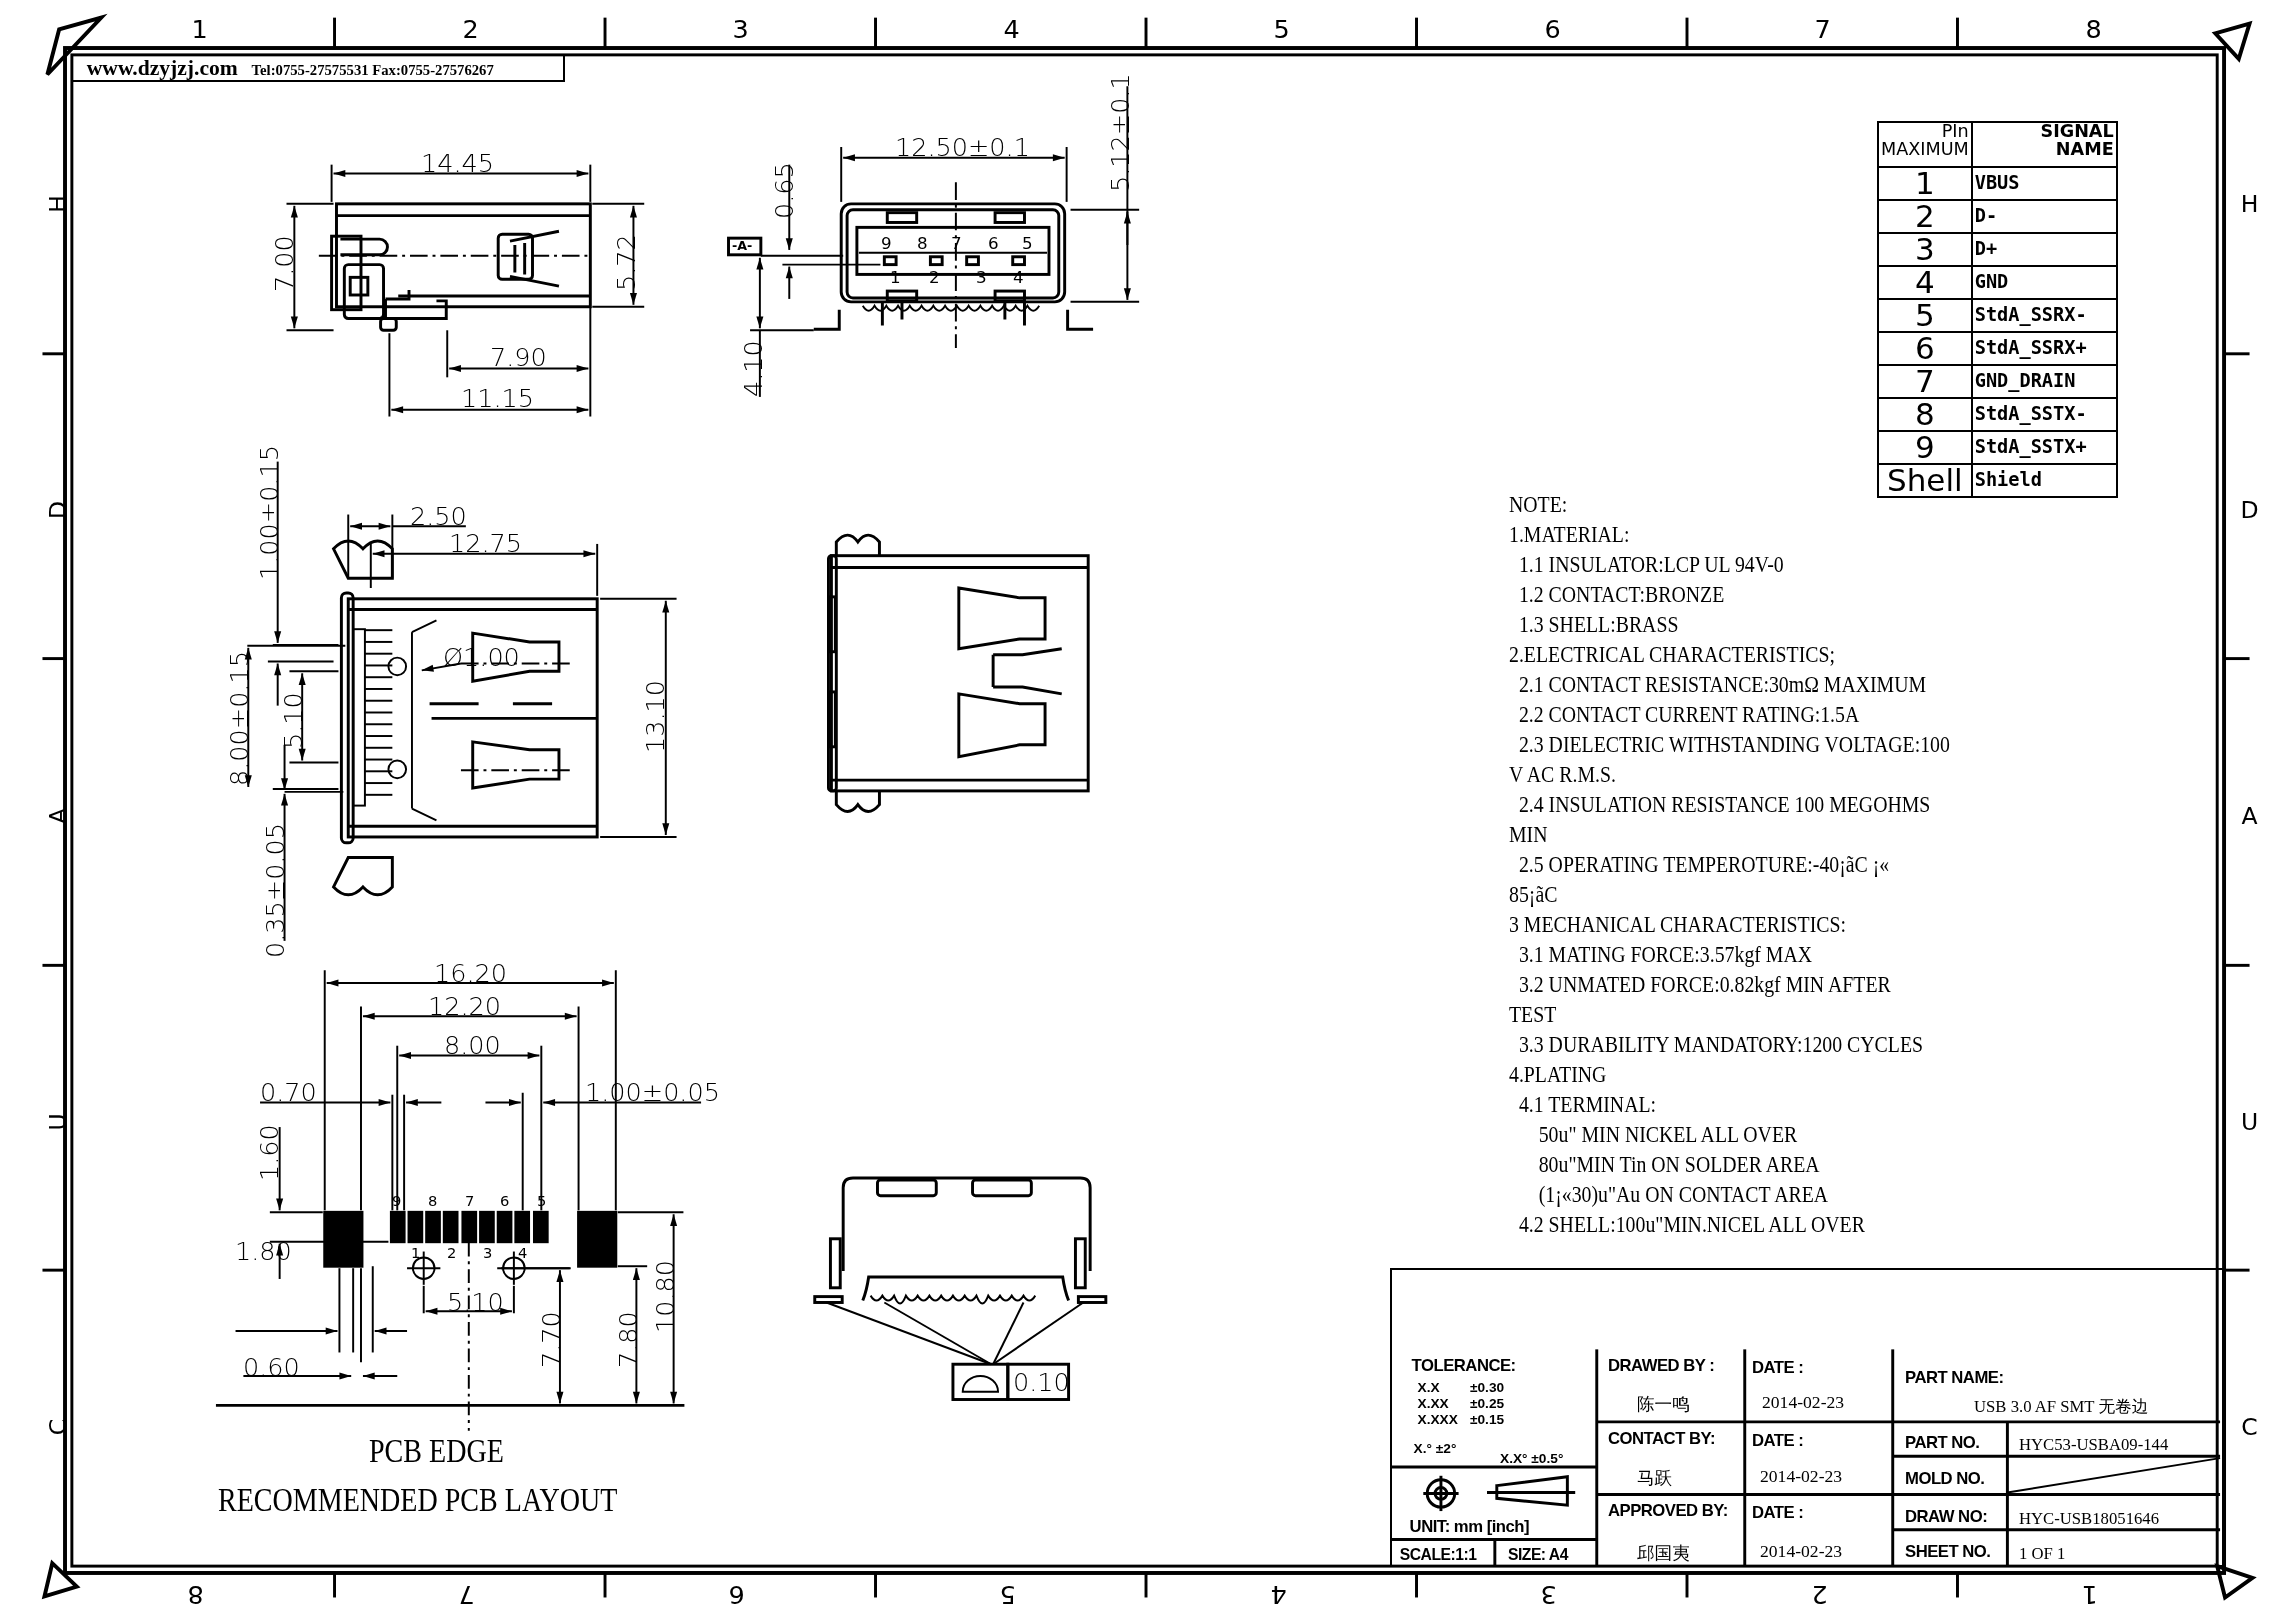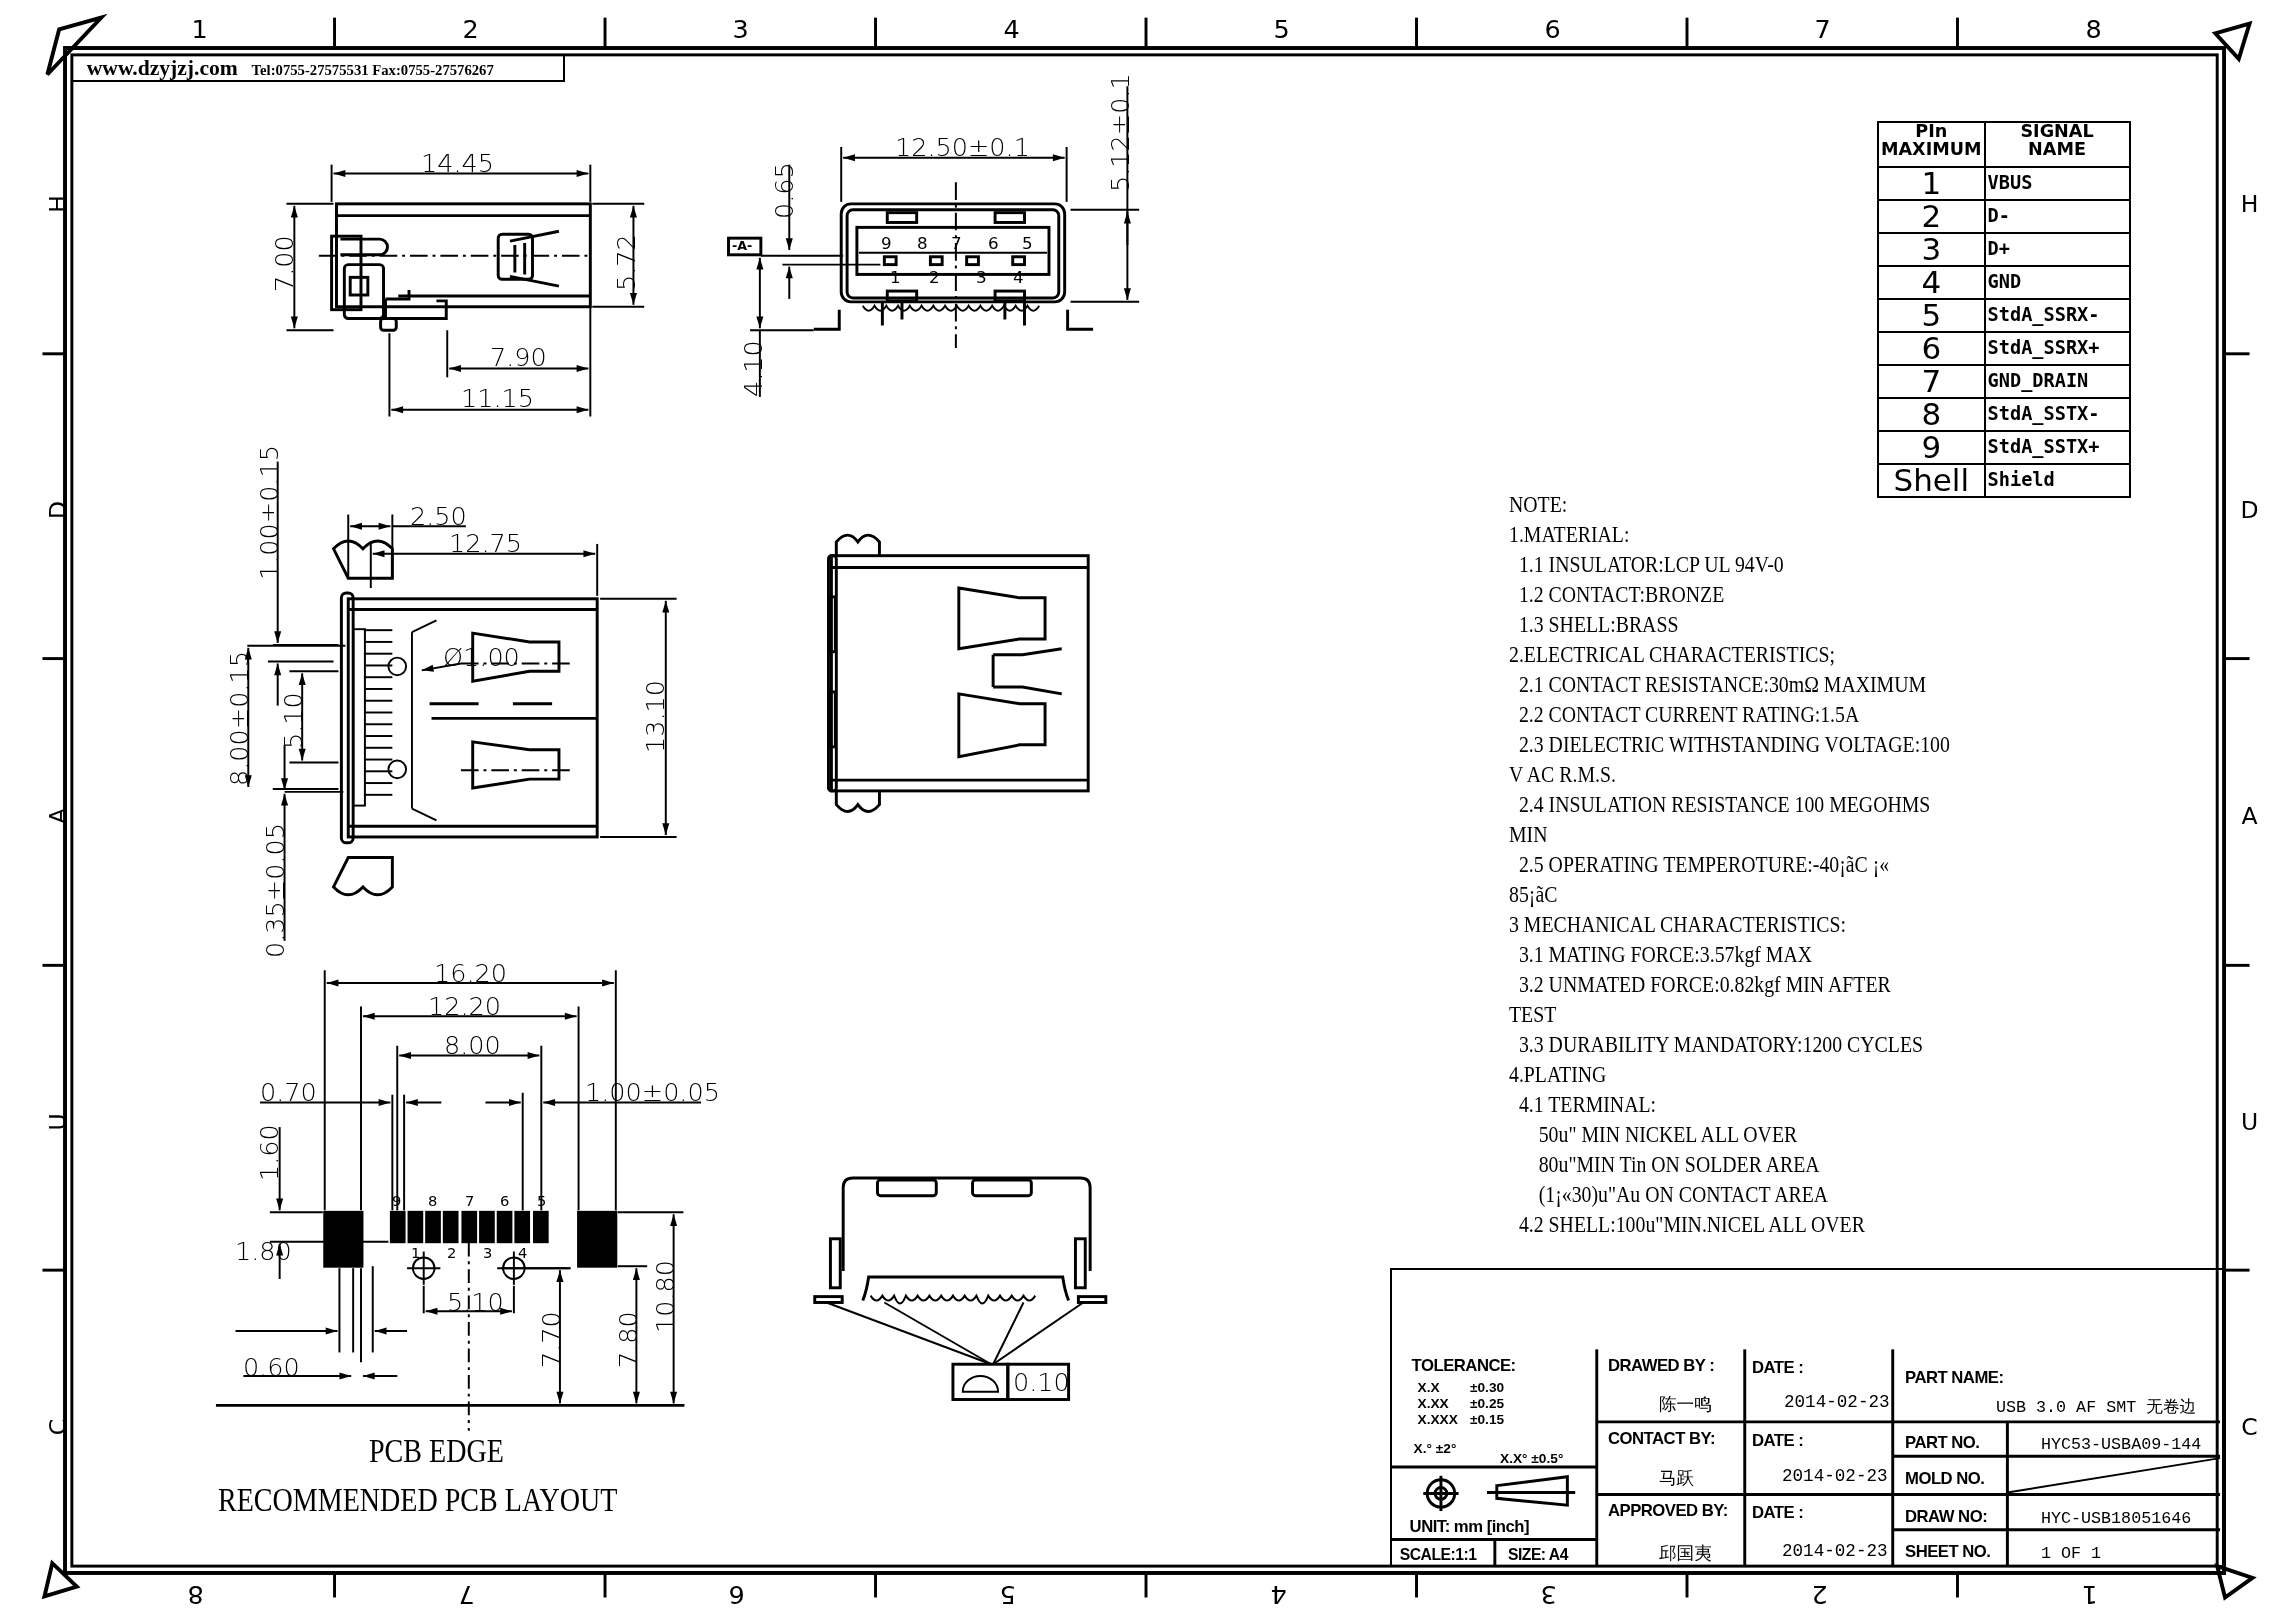--- a/index.html
+++ b/index.html
@@ -11,31 +11,31 @@
   .zone-right{position:absolute;left:2235px;font-family:"DejaVu Sans",sans-serif;font-size:23.5px;width:29px;text-align:center;}
   .header-box{position:absolute;left:73px;top:56px;width:490px;height:23.5px;border:2.9px solid #000;border-left:none;border-top:none;font-family:"Liberation Serif",serif;font-weight:bold;white-space:nowrap;}
   .header-box .url{font-size:21.6px;margin-left:13.7px;}
   .header-box .tel{font-size:14.7px;margin-left:9.8px;}
   .dim{position:absolute;font-family:"DejaVu Sans",sans-serif;font-size:25.5px;font-weight:300;white-space:nowrap;line-height:1;}
   .dim.v{transform-origin:left top;transform:rotate(-90deg);}
   .pinnum{position:absolute;font-family:"DejaVu Sans",sans-serif;font-size:16.7px;line-height:1;}
   table.pins{position:absolute;left:1877px;top:121px;border-collapse:collapse;}
   table.pins td{border:2.9px solid #000;padding:0 2px;height:31px;line-height:1;font-family:"DejaVu Sans Mono",monospace;font-weight:bold;font-size:18.6px;}
   table.pins td.num{width:86px;text-align:center;font-family:"DejaVu Sans",sans-serif;font-weight:normal;font-size:31px;}
-  table.pins tr.head td{height:43px;font-size:17.6px;vertical-align:top;font-family:"DejaVu Sans",sans-serif;text-align:center;font-weight:bold;}
+  table.pins tr.head td{height:43px;font-size:17.6px;vertical-align:top;font-family:"DejaVu Sans",sans-serif;text-align:right;}
   table.pins tr.head td.num{font-size:17.6px;}
   table.pins td.sig{width:139px;border-radius:18px;}
   .notes{position:absolute;left:1509px;top:490px;font-family:"Liberation Serif",serif;font-size:22.5px;line-height:30px;white-space:pre;transform:scaleX(0.88);transform-origin:left top;}
   .title-block{position:absolute;left:1390px;top:1268px;width:834px;height:299px;border:2.9px solid #000;box-sizing:border-box;}
   .tb-row-top{position:absolute;left:0;top:0;width:828px;height:79px;border-bottom:2.9px solid #000;}
   .company{position:absolute;left:162px;top:9.8px;font-family:"DejaVu Serif",serif;font-size:49px;letter-spacing:2px;white-space:nowrap;}
   .logo{position:absolute;left:19.6px;top:5.9px;width:98px;height:67px;}
   .logo-text{position:absolute;left:42px;top:55px;font-family:"DejaVu Sans",sans-serif;font-weight:bold;font-size:11.8px;letter-spacing:1px;}
   .lbl{position:absolute;font-family:"Liberation Sans",sans-serif;font-weight:bold;font-size:16.7px;white-space:nowrap;letter-spacing:-0.5px;}
-  .val{position:absolute;font-family:Liberation Mono, monospace;font-size:17.6px;white-space:nowrap;margin-left:22px;}
+  .val{position:absolute;font-family:Liberation Serif, serif;font-size:17.6px;white-space:nowrap;}
   .tol{position:absolute;font-family:"Liberation Sans",sans-serif;font-weight:bold;font-size:13.7px;white-space:nowrap;line-height:15.7px;}
   .caption{position:absolute;font-family:"Liberation Serif",serif;font-size:33px;white-space:nowrap;transform:scaleX(0.85);transform-origin:left top;}
 </style>
 </head>
 <body>
 
 <svg width="2293" height="1621" viewBox="0 0 2339 1654">
 
   <rect x="66" y="49" width="2203" height="1556" fill="none" stroke="#000" stroke-width="4"></rect>
   <rect x="73" y="56" width="2189" height="1542" fill="none" stroke="#000" stroke-width="3"></rect>

